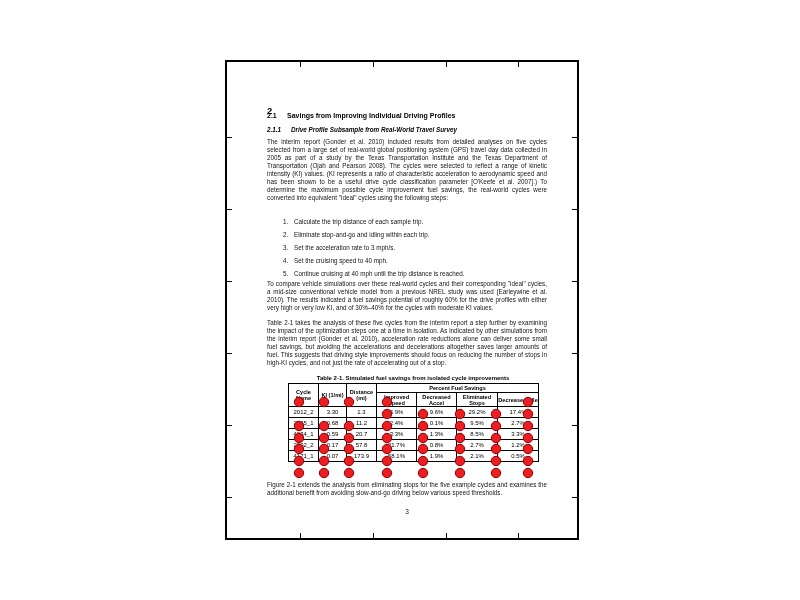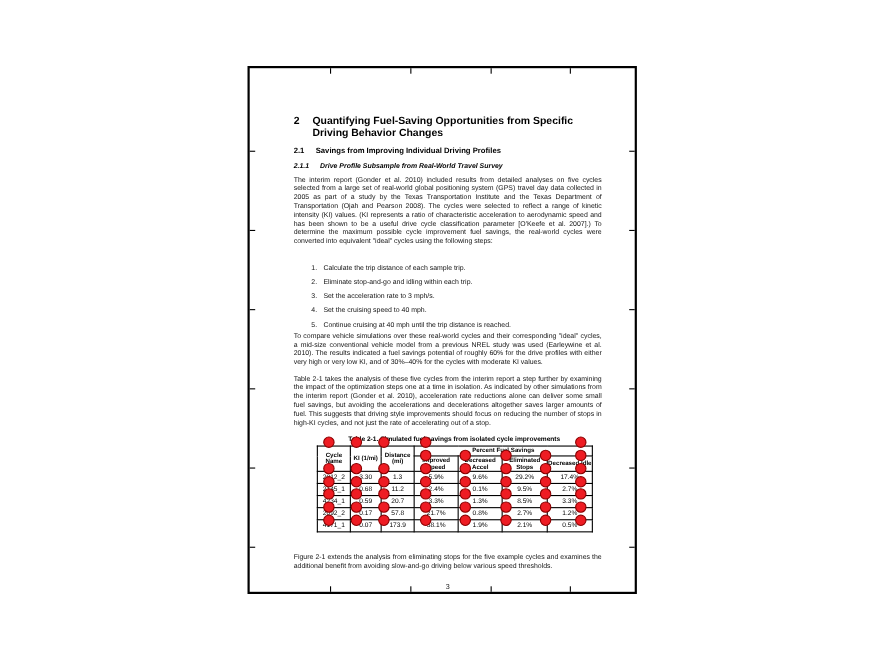--- a/index.html
+++ b/index.html
@@ -42,21 +42,20 @@
   svg.overlay{position:absolute;left:0;top:0;pointer-events:none;}
 </style>
 </head>
 <body>
 
 <div class="page">
   <div class="content">
 
     <h1>
       <span class="hnum">2</span>
-      <span>Quantifying Fuel-Saving Opportunities from Specific Driving Behavior Changes</span>
     </h1>
 
     <h2>
       <span class="hnum">2.1</span>
       <span>Savings from Improving Individual Driving Profiles</span>
     </h2>
 
     <h3>
       <span class="hnum">2.1.1</span>
       <span>Drive Profile Subsample from Real-World Travel Survey</span>

